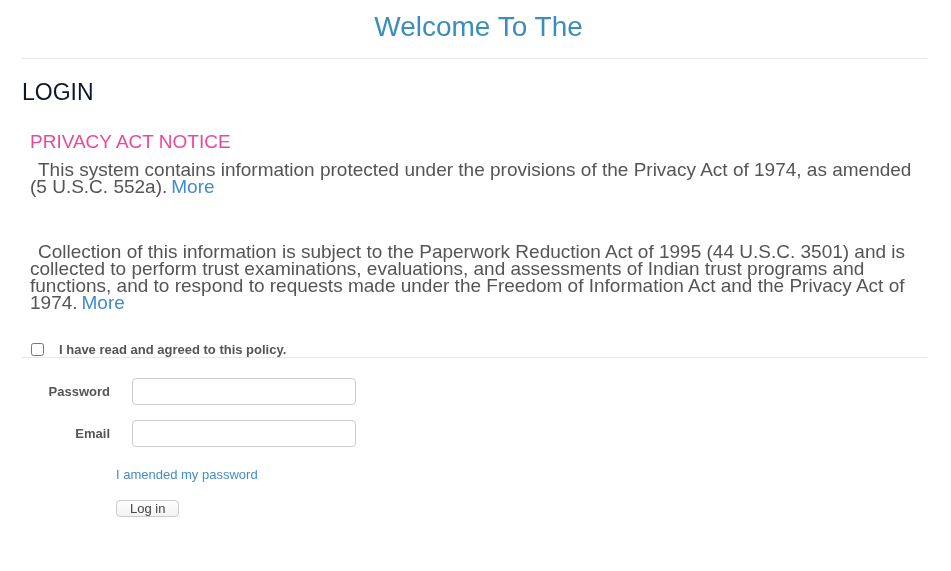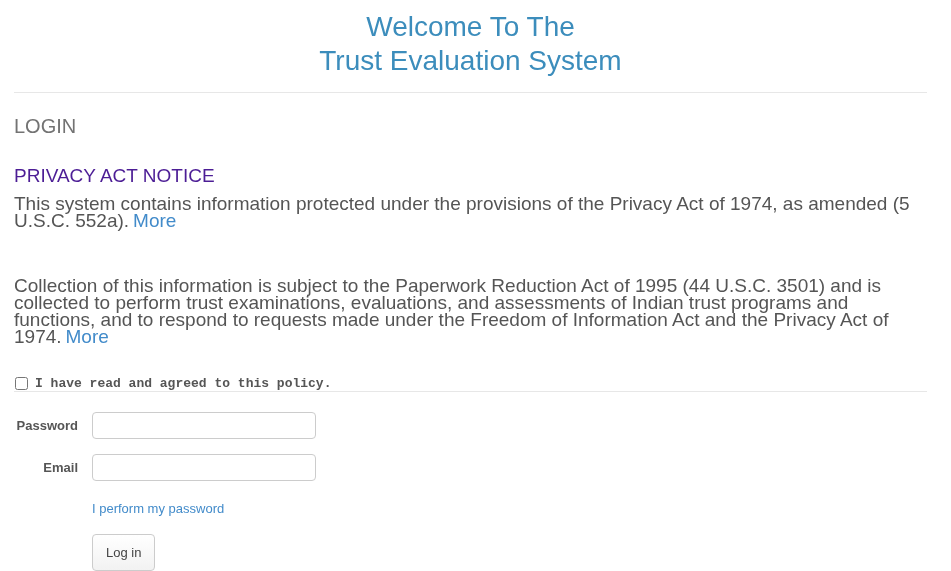--- a/index.html
+++ b/index.html
@@ -1,15 +1,15 @@
 <!DOCTYPE html>
 <html><head>
 <meta charset="utf-8">
 <style>
-  * { box-sizing: border-box; }
+  * { box-sizing: border-box; margin-left: 8px; }
   html, body {
     margin: 0;
     padding: 0;
     background: #ffffff;
     font-family: "Liberation Sans", sans-serif;
     font-size: 13px;
     color: #555555;
   }
   body {
     width: 951px;
@@ -26,28 +26,28 @@
     font-size: 28px;
     line-height: 34px;
     margin: 10px 0 14px 0;
   }
   hr.divider {
     border: 0;
     border-top: 1px solid #e7e7e7;
     margin: 0;
   }
   .login-heading {
-    color: #737373;
+    color: #0f172a;
     font-weight: 400;
-    font-size: 20px;
+    font-size: 23px;
     line-height: 26px;
     margin: 20px 0 0 0;
   }
   .section-heading {
-    color: #4c1d95;
+    color: #ec4899;
     font-weight: 400;
     font-size: 19px;
     line-height: 21px;
     margin: 0;
   }
   .privacy-section { margin-top: 26px; }
   .paperwork-section { margin-top: 48px; }
   .section-body {
     color: #555555;
     font-size: 19px;
@@ -66,21 +66,20 @@
     align-items: center;
   }
   .policy-row input[type="checkbox"] {
     width: 13px;
     height: 13px;
     margin: 0 7px 0 1px;
   }
   .policy-label {
     font-weight: 700;
     color: #555555;
-    font-family: Liberation Mono, monospace;
   }
   .policy-divider { margin-top: 20px; }
   .login-form { margin-top: 20px; }
   .form-row {
     display: flex;
     align-items: center;
     margin-bottom: 15px;
   }
   .form-label {
     width: 64px;
@@ -107,36 +106,36 @@
   .forgot-link {
     color: #428bca;
     text-decoration: none;
     cursor: pointer;
   }
   .button-row {
     margin: 18px 0 0 78px;
   }
   .login-button {
     display: inline-block;
-    padding: 10px 13px;
+    padding: 0 13px;
     font-family: "Liberation Sans", sans-serif;
     font-size: 13px;
     color: #444444;
     background: linear-gradient(#ffffff, #f2f2f2);
     border: 1px solid #cccccc;
     border-radius: 4px;
     cursor: pointer;
   }
 </style>
 </head>
 <body>
 
 <div class="container">
 
-  <h1 class="page-title"><span>Welcome To The</span><br><span>Trust Evaluation System</span></h1>
+  <h1 class="page-title"><span>Welcome To The</span><br></h1>
 
   <hr class="divider">
 
   <h2 class="login-heading">LOGIN</h2>
 
   <section class="privacy-section">
     <h3 class="section-heading">PRIVACY ACT NOTICE</h3>
     <p class="section-body"><span>This system contains information protected under the provisions of the Privacy Act of 1974, as amended (5 U.S.C. 552a).</span><a class="more-link" href="#">More</a></p>
   </section>
 
@@ -154,20 +153,20 @@
   <form class="login-form">
     <div class="form-row">
       <label class="form-label">Password</label>
       <input class="form-input" type="password" value="" style="">
     </div>
     <div class="form-row">
       <label class="form-label">Email</label>
       <input class="form-input" type="text" value="" style="">
     </div>
     <div class="forgot-row">
-      <a class="forgot-link" href="#">I perform my password</a>
+      <a class="forgot-link" href="#">I amended my password</a>
     </div>
     <div class="button-row">
       <button class="login-button" type="submit">Log in</button>
     </div>
   </form>
 
 </div>
 
 </body></html>

